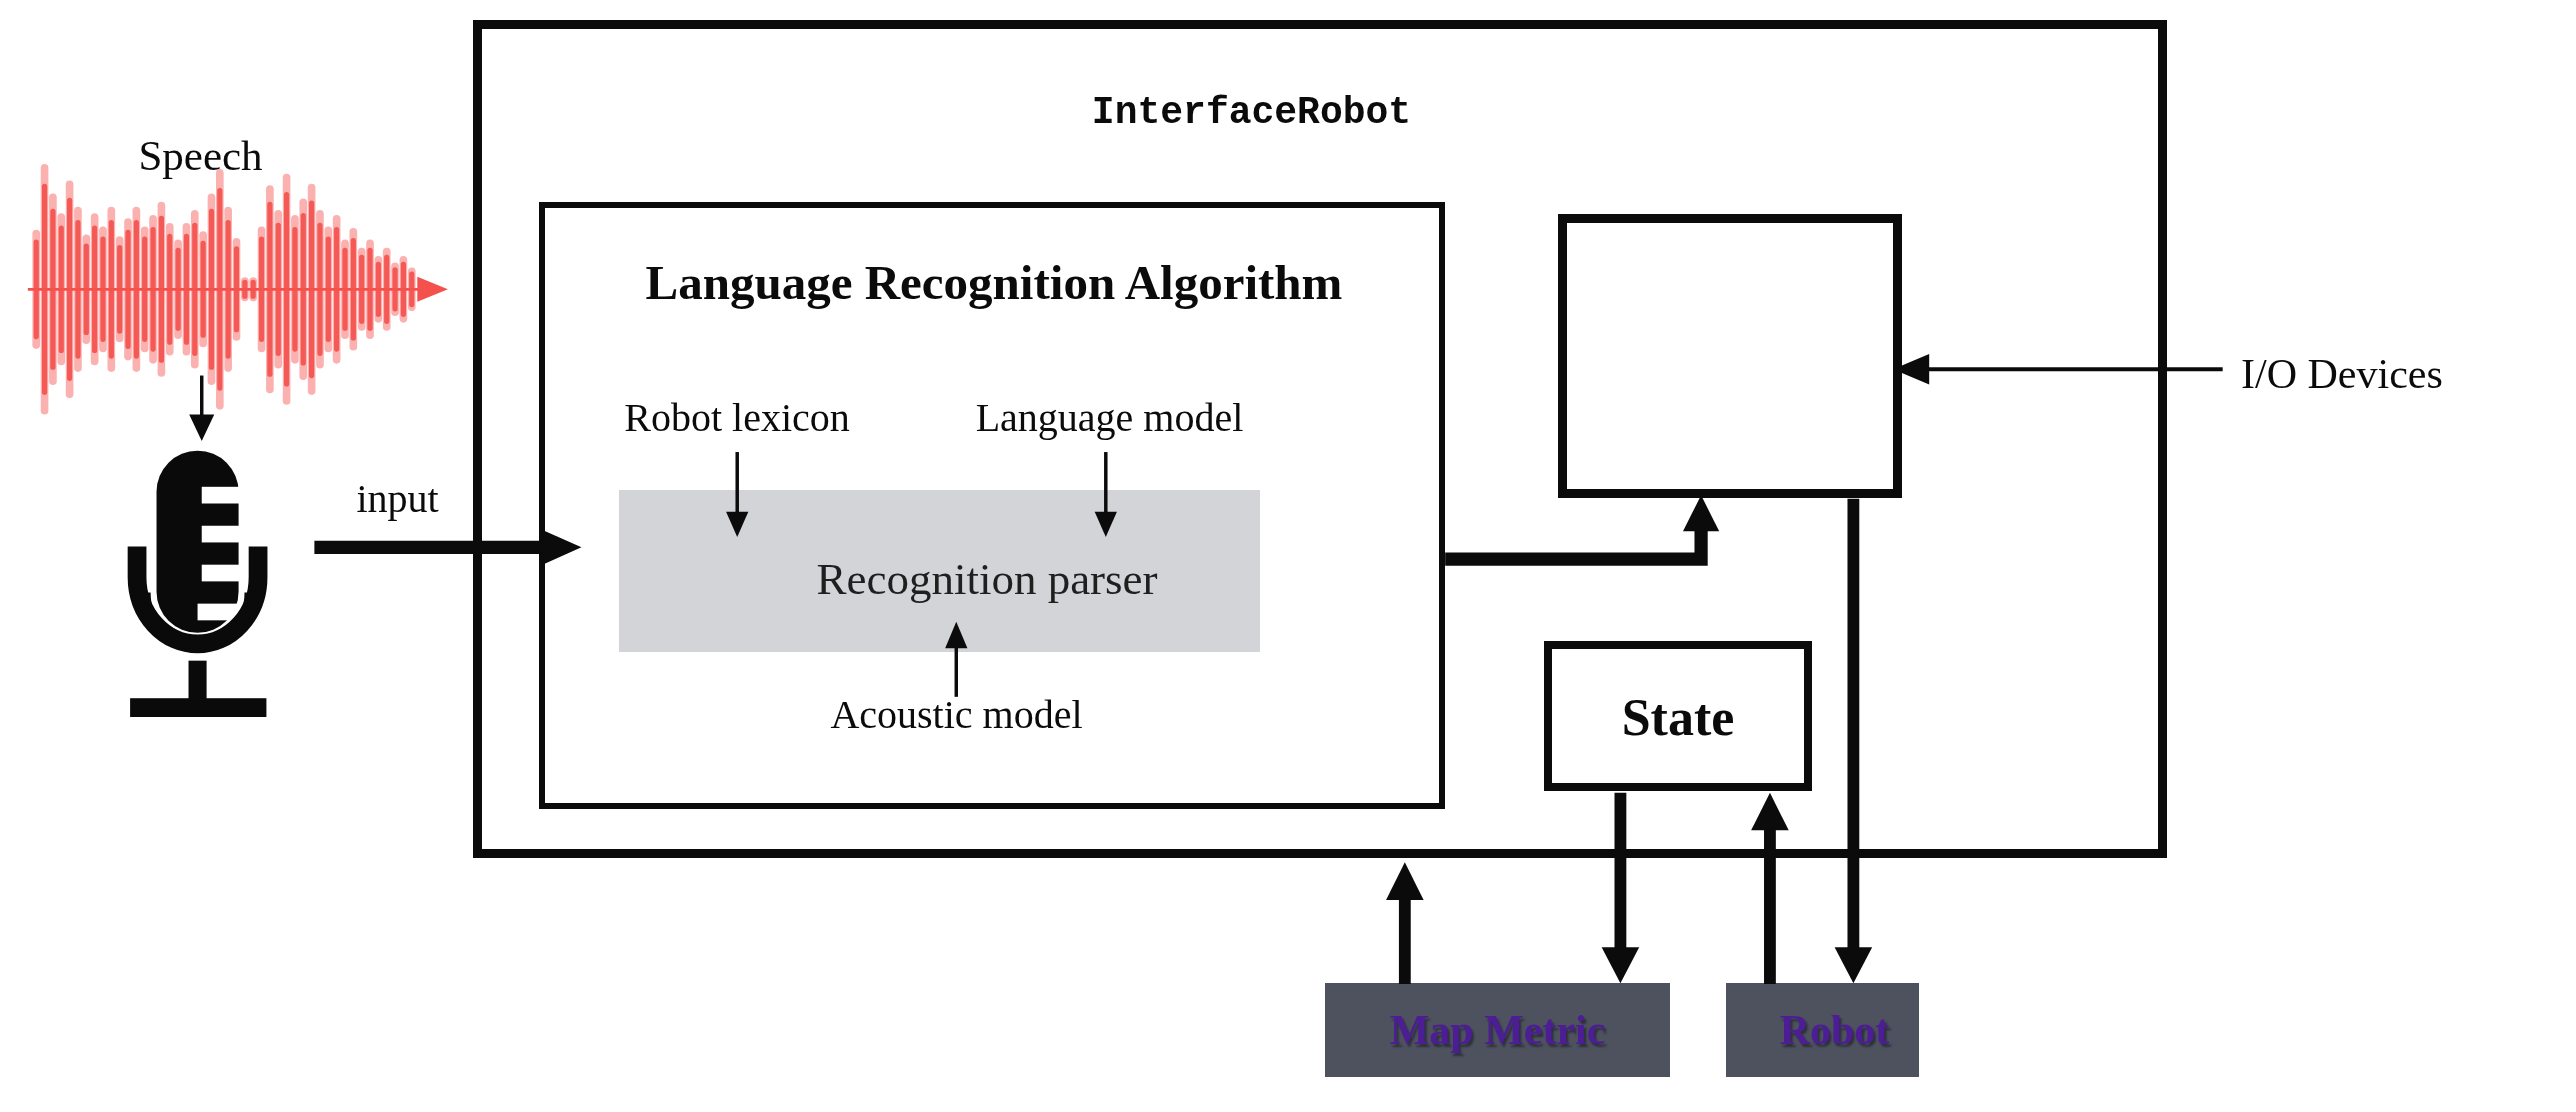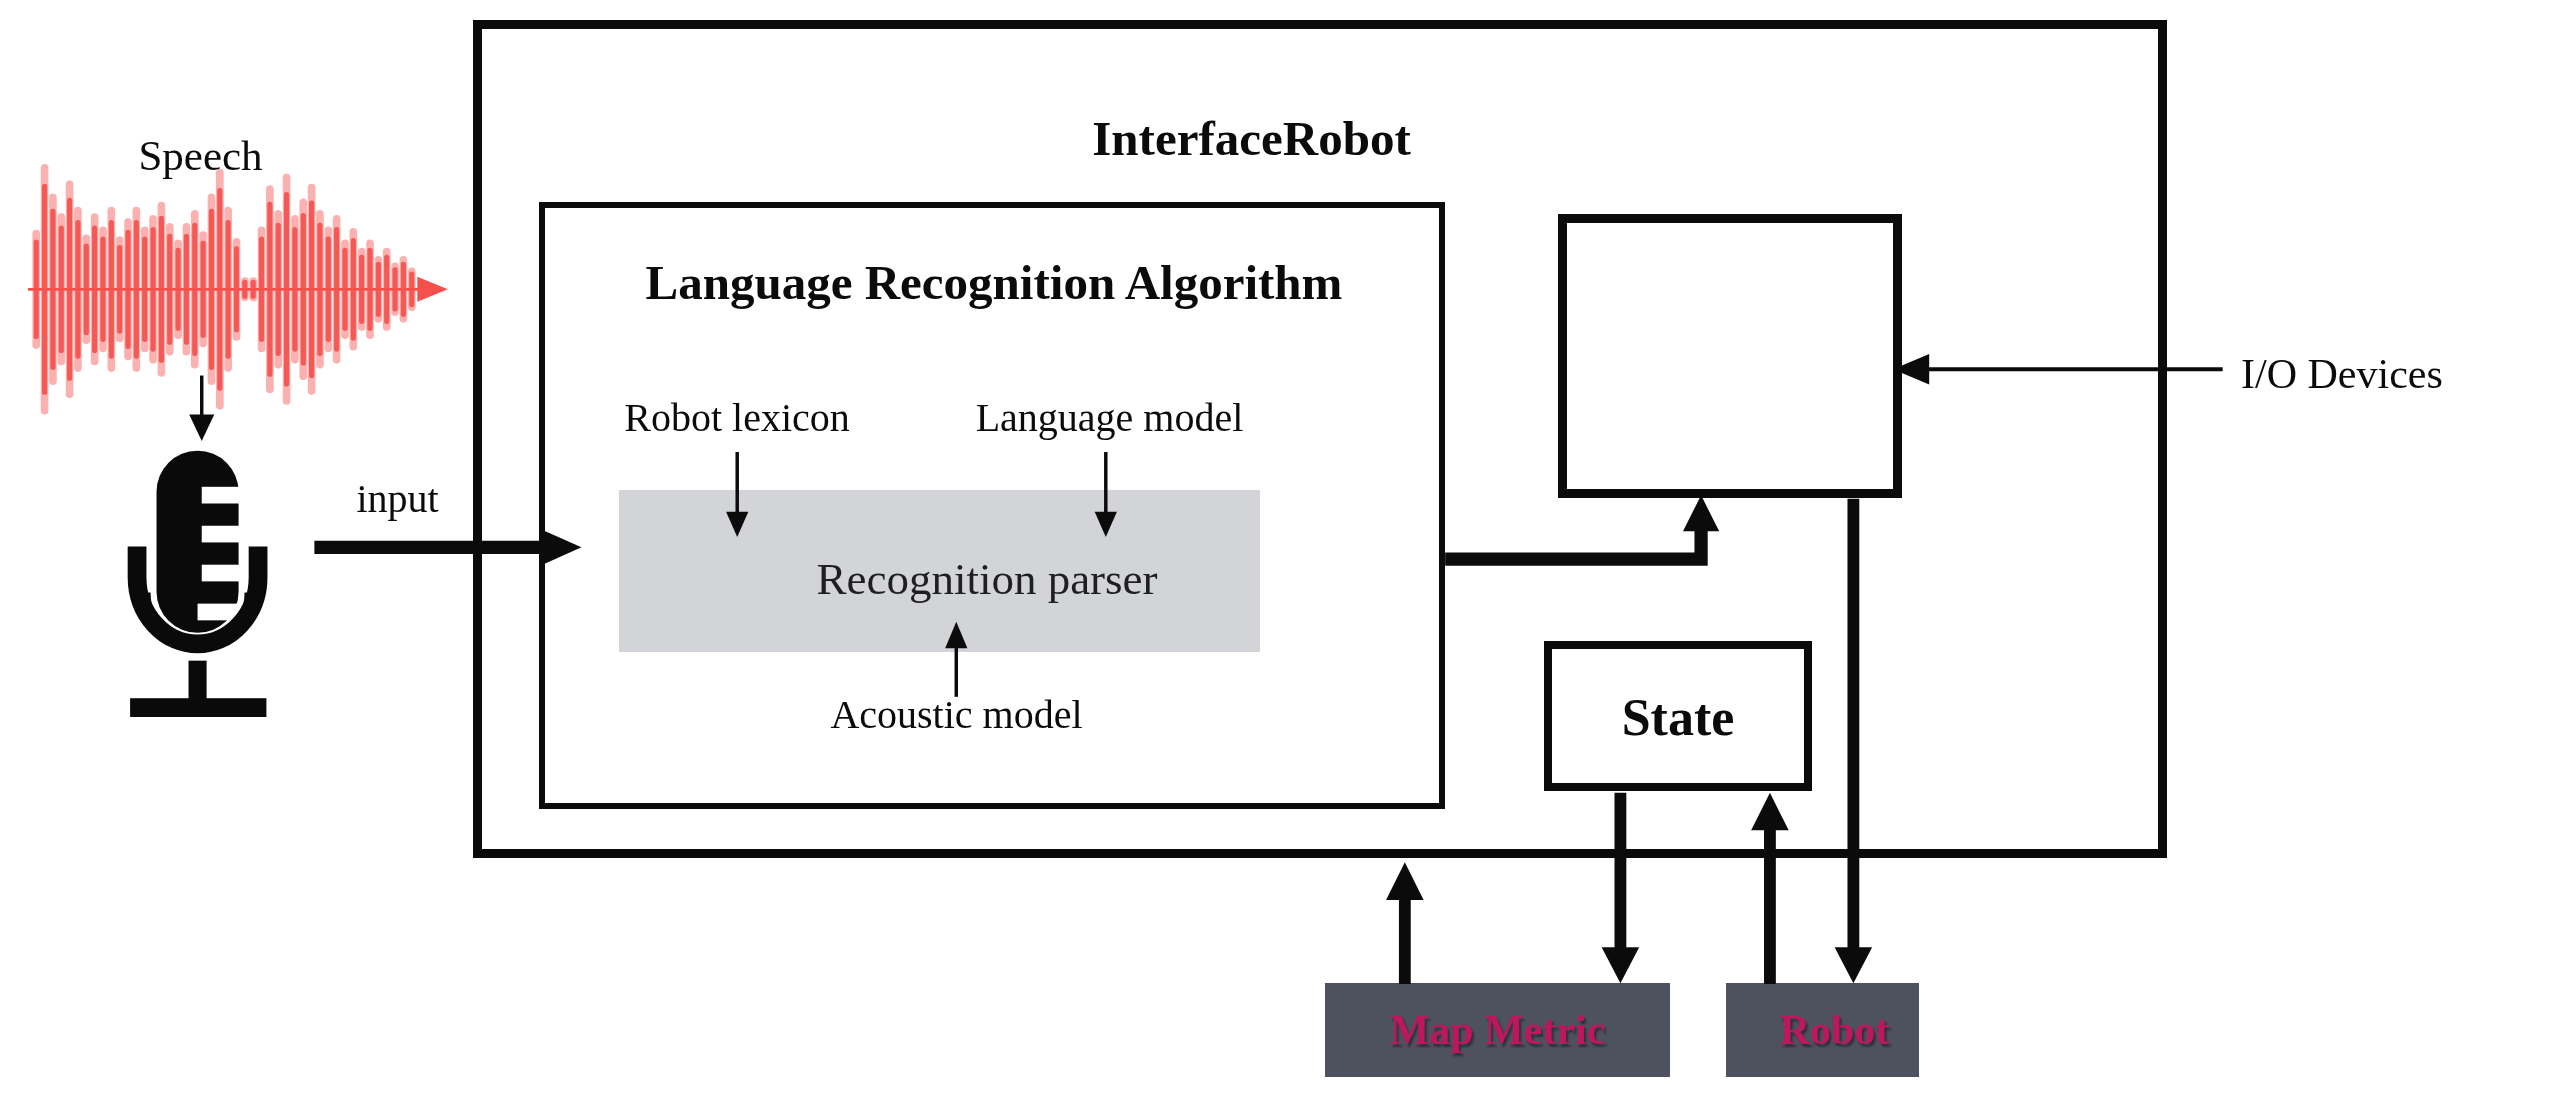--- a/index.html
+++ b/index.html
@@ -18,41 +18,41 @@
   .parser-box  { left: 619px;  top: 490px;  width: 641px;  height: 162px;  background: #d3d4d8; border: none; }
   .cg-box      { left: 1558px; top: 214px;  width: 344px;  height: 284px;  border: 9px solid #0b0b0b; }
   .state-box   { left: 1544px; top: 641px;  width: 268px;  height: 150px;  border: 8.3px solid #0b0b0b; }
   .dark-box    { background: #4d525e; border: none; display: flex; align-items: center; justify-content: center; }
   .mm-box      { left: 1325px; top: 983px; width: 345px;  height: 94px; }
   .robot-box   { left: 1726px; top: 983px; width: 193px;  height: 94px; }
 
   .label { position: absolute; text-align: center; line-height: 1.1; white-space: nowrap; }
   .speech-label   { left: 65px;   top: 132px; width: 271px;  font-size: 43px; }
   .input-label    { left: 321px;  top: 477px; width: 153px;  font-size: 40px; }
-  .ir-title       { left: 904px; top: 112px; width: 695px; font-size: 49px; font-weight: bold; }
+  .ir-title       { left: 904px; top: 92px; width: 695px; font-size: 38px; font-weight: bold; font-family: Liberation Mono, monospace; }
   .lra-title      { left: 549px;  top: 256px; width: 890px; font-size: 49px; font-weight: bold; }
   .wl-label       { left: 598px;  top: 396px; width: 278px;  font-size: 40px; }
   .lm-label       { left: 953px; top: 396px; width: 313px;  font-size: 40px; }
   .parser-label   { left: 619px;  top: 555px; width: 736px;  font-size: 45px; color: #1f1f1f; }
   .acoustic-label { left: 800px; top: 693px; width: 313px;  font-size: 40px; }
   .io-label       { left: 2241px; top: 351px; width: 299px;  font-size: 42px; text-align: left; }
 
   .cg-label {
     position: absolute; left: 1567px; top: 223px; width: 325px; height: 266px;
     display: flex; align-items: center; justify-content: center;
     font-size: 45px; font-weight: bold; text-align: center;
     white-space: pre-line; line-height: 1.6;
   }
   .state-label {
     position: absolute; left: 1552px; top: 650px; width: 252px; height: 134px;
     display: flex; align-items: center; justify-content: center;
     font-size: 52px; font-weight: bold;
   }
   .dark-text {
-    font-size: 42px; font-weight: bold; color: #be185d;
+    font-size: 42px; font-weight: bold; color: #4c1d95;
     text-shadow: 2.1px 2.8px 2.1px rgba(20,22,28,0.55);
     font-family: "Liberation Serif", "DejaVu Serif", serif;
     text-align: center;
   }
 
   svg.layer { position: absolute; left: 0; top: 0; pointer-events: none; }
   .ink   { stroke: #0b0b0b; fill: none; }
   .head  { fill: #0b0b0b; stroke: none; }
   .thick { stroke-width: 19px; }
   .mid   { stroke-width: 17px; }

